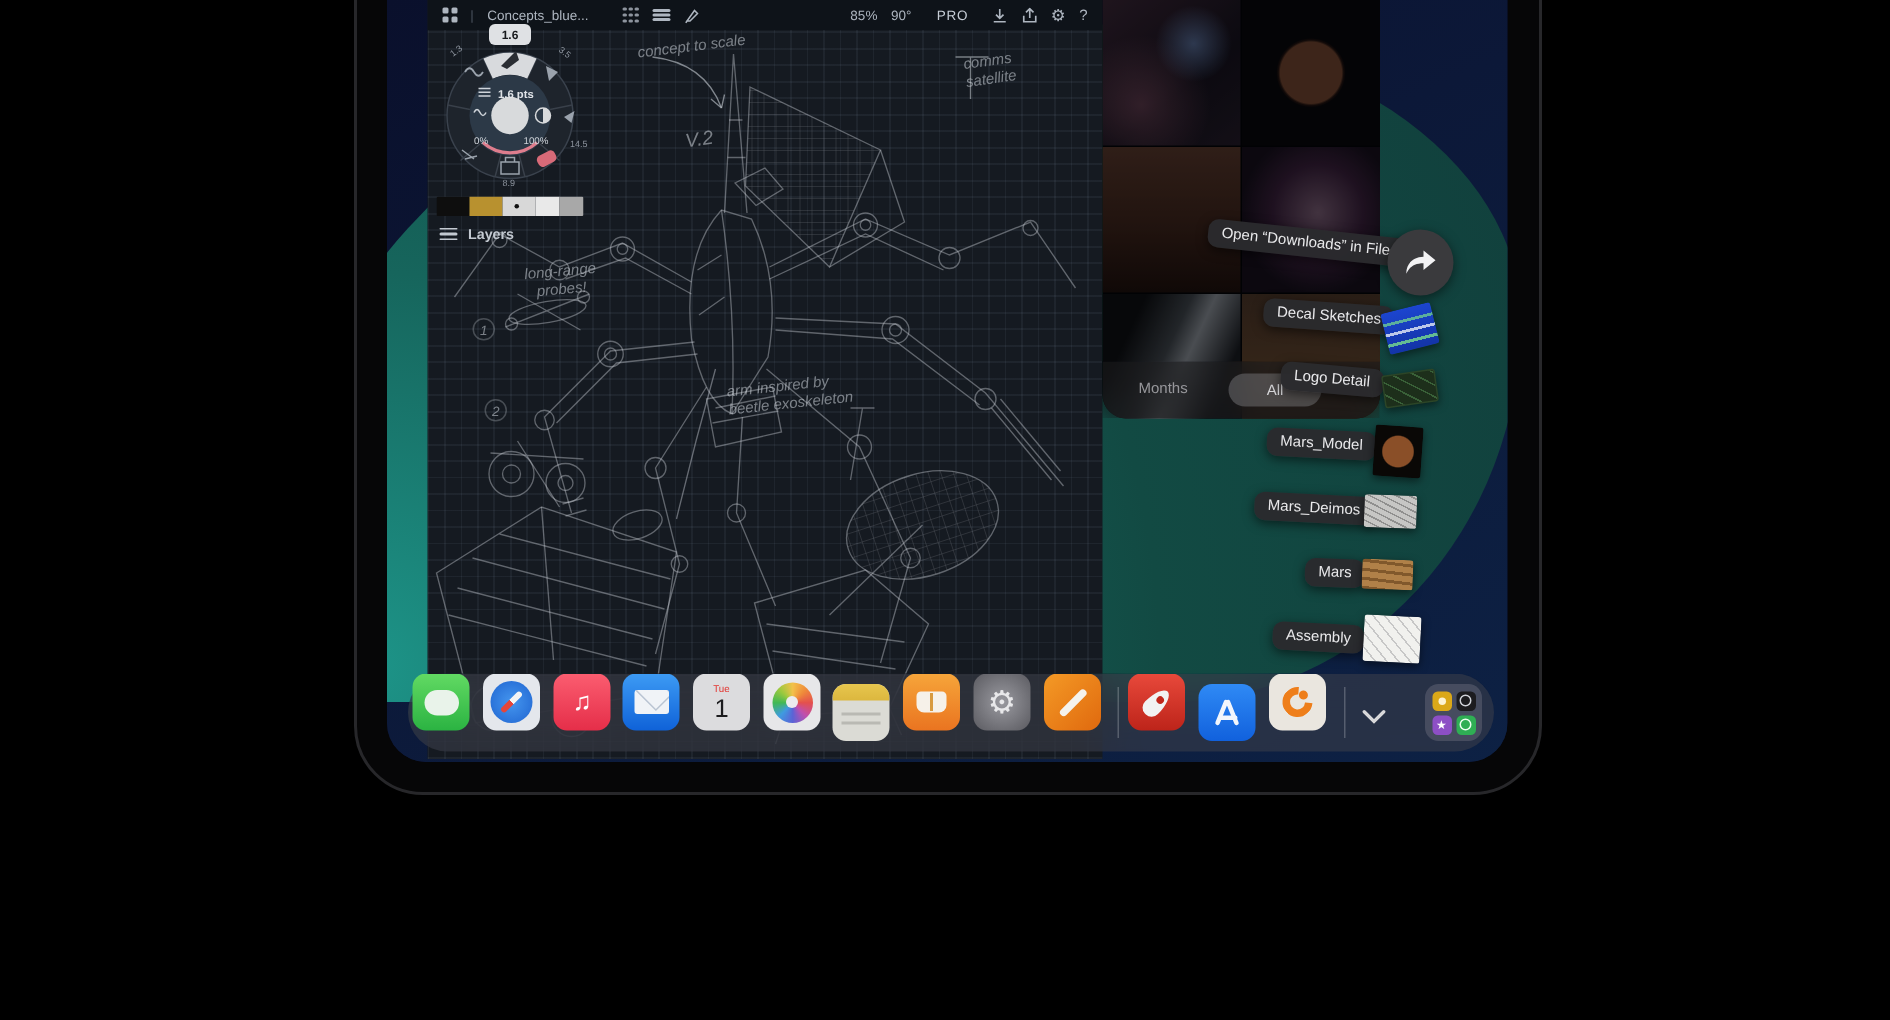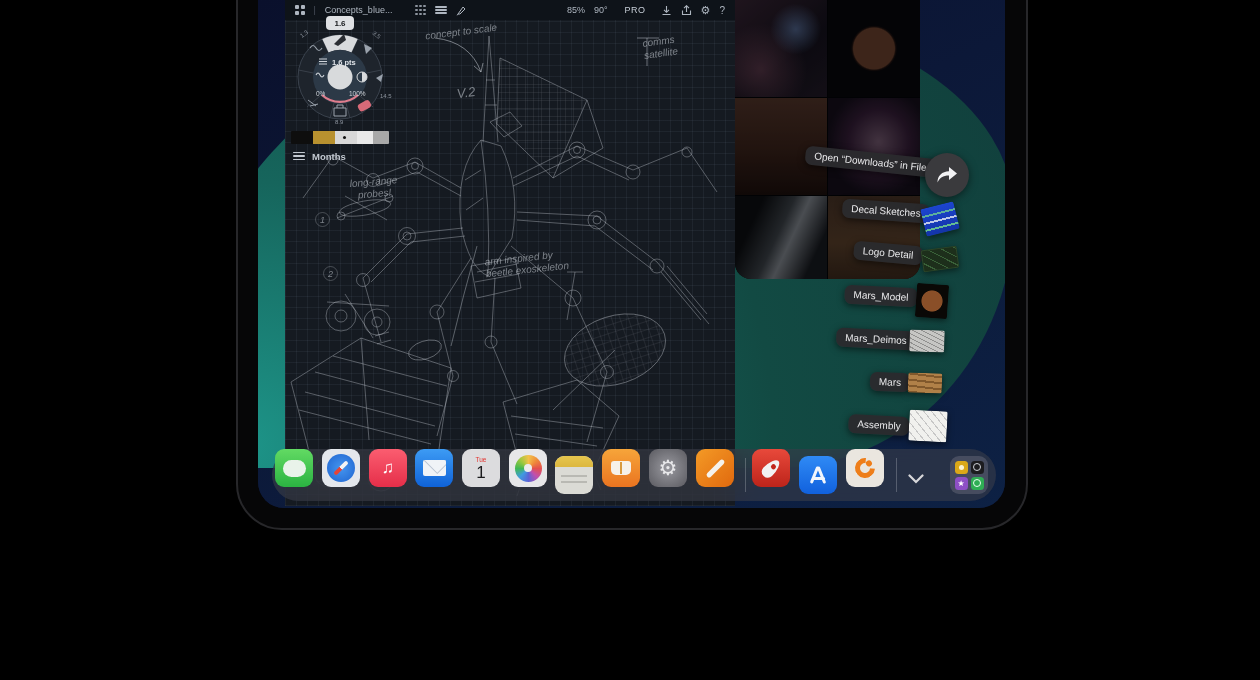--- a/index.html
+++ b/index.html
@@ -329,34 +329,38 @@
         <i style="width:16px;background:#e9e9e9;"></i>
         <i style="width:16px;background:#a8a8a8;"></i>
       </div>
 
       <div class="layers">
         <span class="hamb">
             <i></i>
             <i></i>
             <i></i>
           </span>
-        <span>Months</span>
+        <span>Layers</span>
       </div>
     </div>
 
     <div class="ppane">
       <div class="pgrid">
         <div class="ph ph-nebula"></div>
         <div class="ph ph-globe"></div>
         <div class="ph ph-surface"></div>
         <div class="ph ph-orion"></div>
         <div class="ph ph-voyager"></div>
         <div class="ph ph-rover"></div>
       </div>
       <div class="pdim"></div>
+      <div class="pbar">
+        <span class="seg-months">Months</span>
+        <span class="seg-all">All</span>
+      </div>
     </div>
 
     <div class="dragstack">
       <div class="dlabel" style="left:615px;top:162px;--r:6deg;">Open “Downloads” in Files</div>
       <div class="sharebtn">
         <svg width="22" height="18" viewBox="0 0 22 18">
           <path d="M13,1 L21,7.5 L13,14 L13,9.5 C7,9.5 3.5,12 1.5,16.5 C1.5,9.5 6,5.5 13,5.2 Z" fill="#f2f2f4"></path>
         </svg>
       </div>
 

